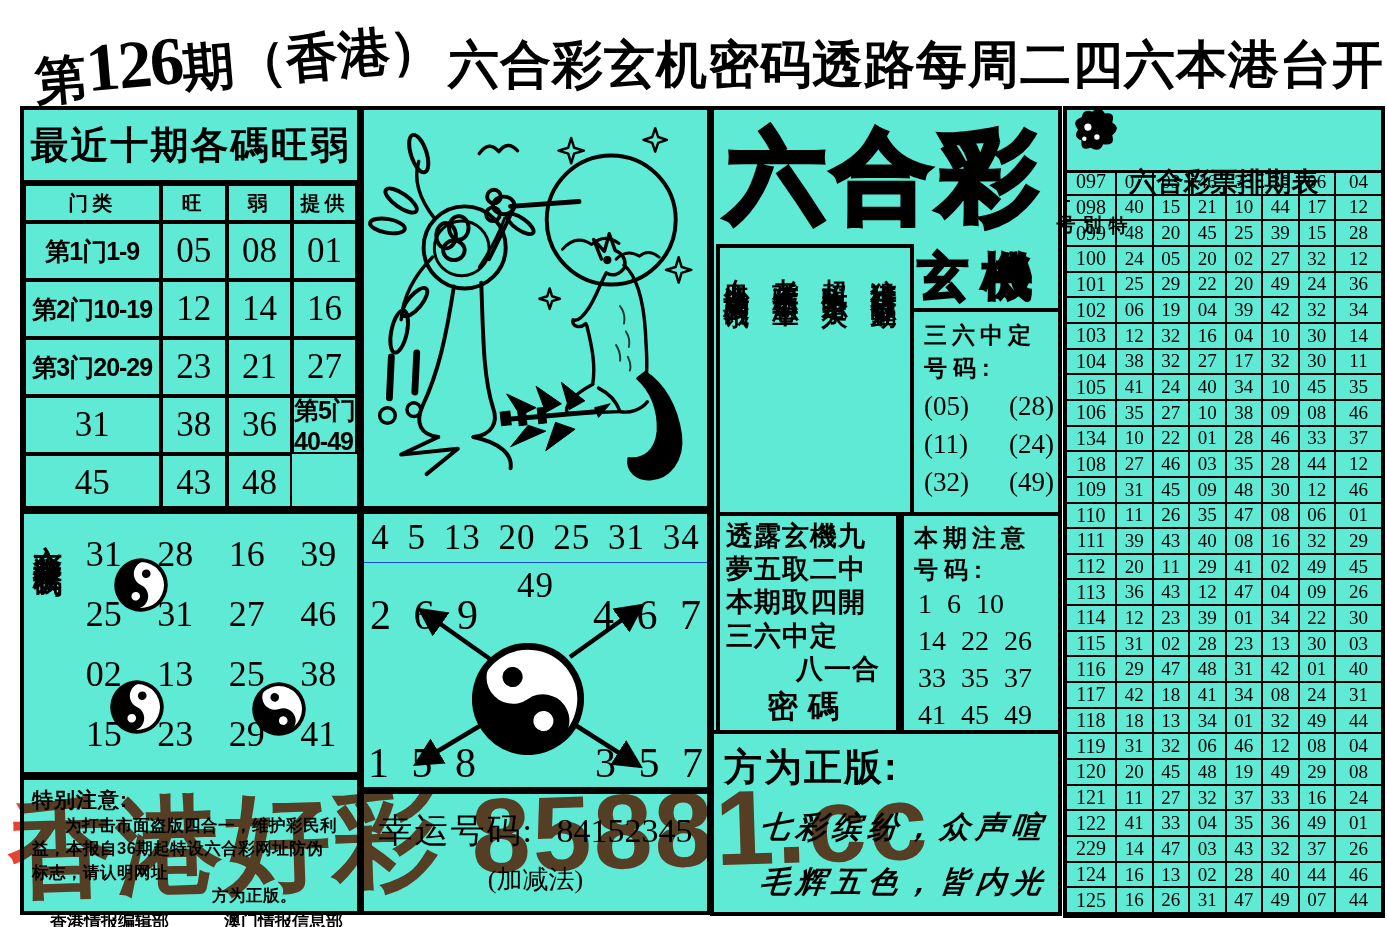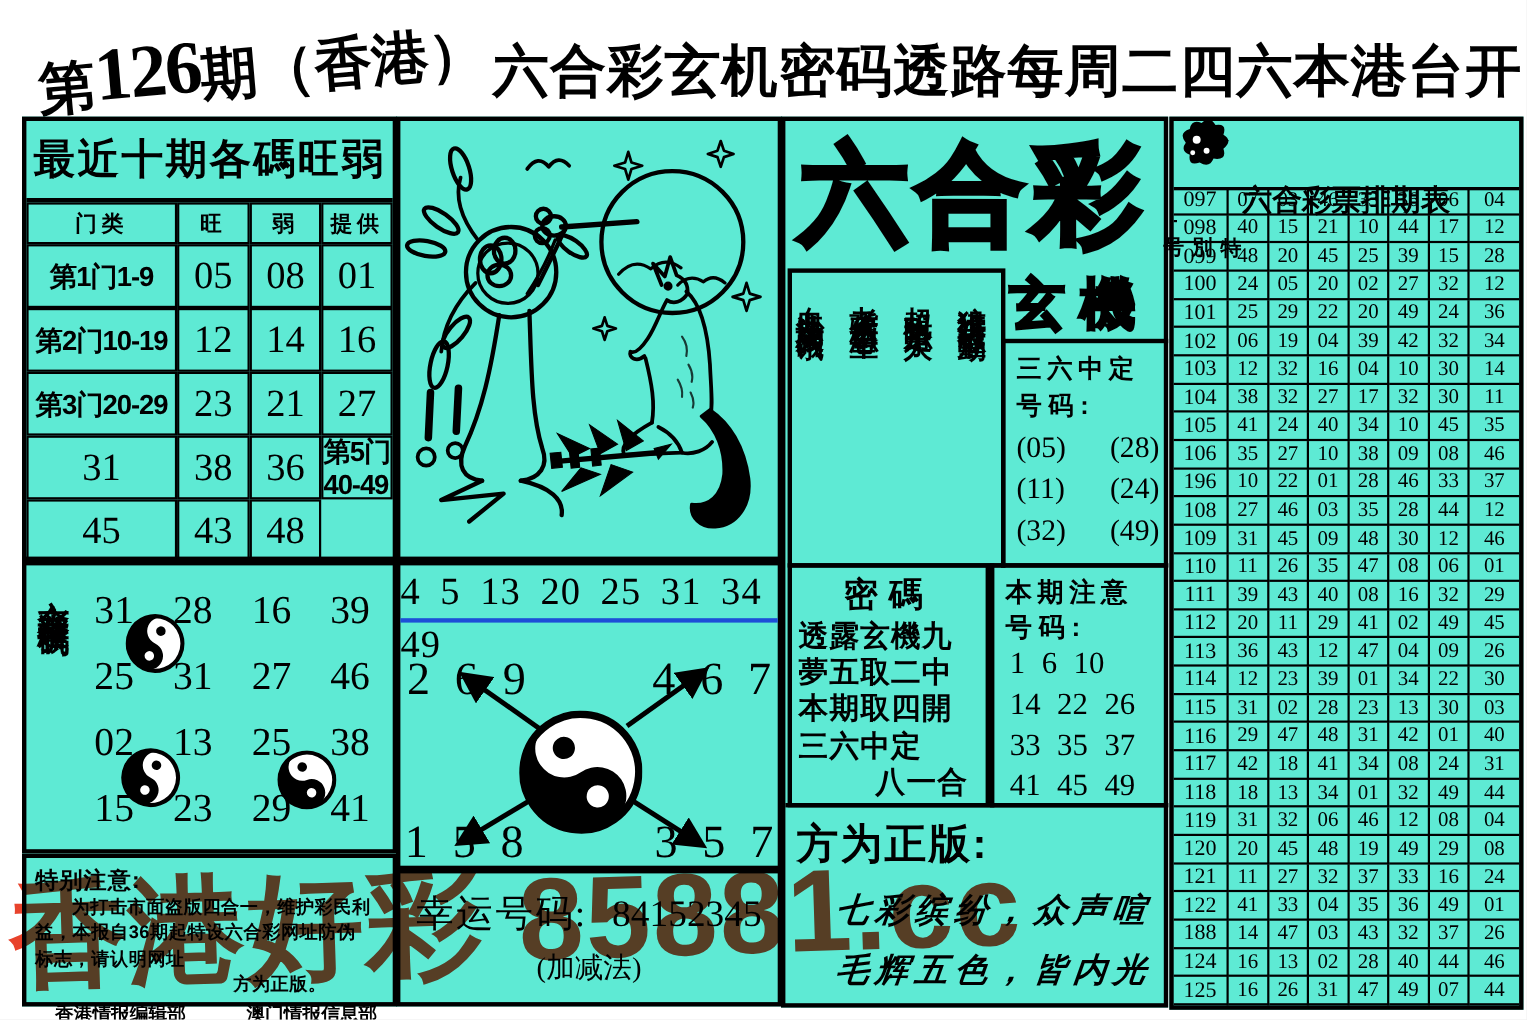--- a/index.html
+++ b/index.html
@@ -45,21 +45,21 @@
   #notice-line4{margin-left:180px;}
   #notice-footer{display:flex;justify-content:space-between;padding:2px 6px 0 18px;
                  font-size:17px;font-weight:bold;}
 
   
   #cartoon{left:360px;top:106px;width:351px;height:404px;}
   #cartoon svg{width:100%;height:100%;}
 
   
   #numpanel{left:360px;top:510px;width:351px;height:281px;}
-  #numpanel-top{height:48px;line-height:48px;border-bottom:4px solid #1d4ed8;
+  #numpanel-top{height:48px;line-height:48px;border-bottom:1px solid #1d4ed8;text-align:center;
                 font-size:35px;word-spacing:8px;letter-spacing:1px;}
   #numpanel-main{position:relative;height:226px;}
   .corner-num{position:absolute;font-size:42px;word-spacing:12px;}
   #cn-tl{left:6px;top:28px;} #cn-tr{right:6px;top:28px;}
   #cn-bl{left:4px;bottom:2px;} #cn-br{right:4px;bottom:2px;}
   #yy-big{position:absolute;left:108px;top:80px;width:112px;height:112px;z-index:2;}
   #arrows{position:absolute;left:0;top:0;width:343px;height:226px;}
 
   
   #luckycode{left:360px;top:790px;width:351px;height:125px;text-align:center;}
@@ -342,28 +342,28 @@
             <div class="sp-num serif">(11)</div>
             <div class="sp-num serif">(24)</div>
           </div>
           <div class="sp-row">
             <div class="sp-num serif">(32)</div>
             <div class="sp-num serif">(49)</div>
           </div>
         </div>
     </div>
     <div id="mima-box">
-      <div id="mima-title">密碼</div>
       <div id="mima-lines">
           <div class="mima-line">透露玄機九</div>
           <div class="mima-line">夢五取二中</div>
           <div class="mima-line">本期取四開</div>
           <div class="mima-line">三六中定</div>
           <div class="mima-line right">八一合</div>
         </div>
+      <div id="mima-title">密碼</div>
     </div>
     <div id="period-box">
       <div id="period-title">本期注意</div>
       <div id="period-sub">号码:</div>
       <div id="period-rows">
           <div class="period-row serif">1 6 10</div>
           <div class="period-row serif">14 22 26</div>
           <div class="period-row serif">33 35 37</div>
           <div class="period-row serif">41 45 49</div>
         </div>
@@ -465,21 +465,21 @@
         <div class="sched-cell serif c6">45</div>
         <div class="sched-cell serif c7">35</div>
         <div class="sched-cell serif c0">106</div>
         <div class="sched-cell serif c1">35</div>
         <div class="sched-cell serif c2">27</div>
         <div class="sched-cell serif c3">10</div>
         <div class="sched-cell serif c4">38</div>
         <div class="sched-cell serif c5">09</div>
         <div class="sched-cell serif c6">08</div>
         <div class="sched-cell serif c7">46</div>
-        <div class="sched-cell serif c0">196</div>
+        <div class="sched-cell serif c0">134</div>
         <div class="sched-cell serif c1">10</div>
         <div class="sched-cell serif c2">22</div>
         <div class="sched-cell serif c3">01</div>
         <div class="sched-cell serif c4">28</div>
         <div class="sched-cell serif c5">46</div>
         <div class="sched-cell serif c6">33</div>
         <div class="sched-cell serif c7">37</div>
         <div class="sched-cell serif c0">108</div>
         <div class="sched-cell serif c1">27</div>
         <div class="sched-cell serif c2">46</div>
@@ -593,21 +593,21 @@
         <div class="sched-cell serif c6">16</div>
         <div class="sched-cell serif c7">24</div>
         <div class="sched-cell serif c0">122</div>
         <div class="sched-cell serif c1">41</div>
         <div class="sched-cell serif c2">33</div>
         <div class="sched-cell serif c3">04</div>
         <div class="sched-cell serif c4">35</div>
         <div class="sched-cell serif c5">36</div>
         <div class="sched-cell serif c6">49</div>
         <div class="sched-cell serif c7">01</div>
-        <div class="sched-cell serif c0">188</div>
+        <div class="sched-cell serif c0">229</div>
         <div class="sched-cell serif c1">14</div>
         <div class="sched-cell serif c2">47</div>
         <div class="sched-cell serif c3">03</div>
         <div class="sched-cell serif c4">43</div>
         <div class="sched-cell serif c5">32</div>
         <div class="sched-cell serif c6">37</div>
         <div class="sched-cell serif c7">26</div>
         <div class="sched-cell serif c0">124</div>
         <div class="sched-cell serif c1">16</div>
         <div class="sched-cell serif c2">13</div>

